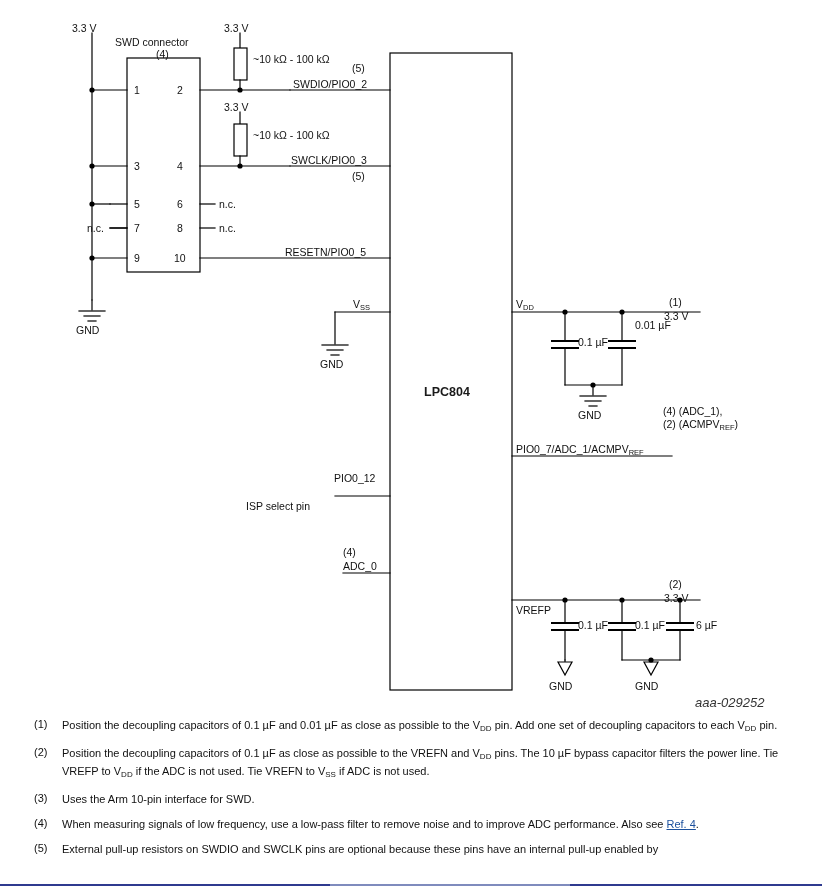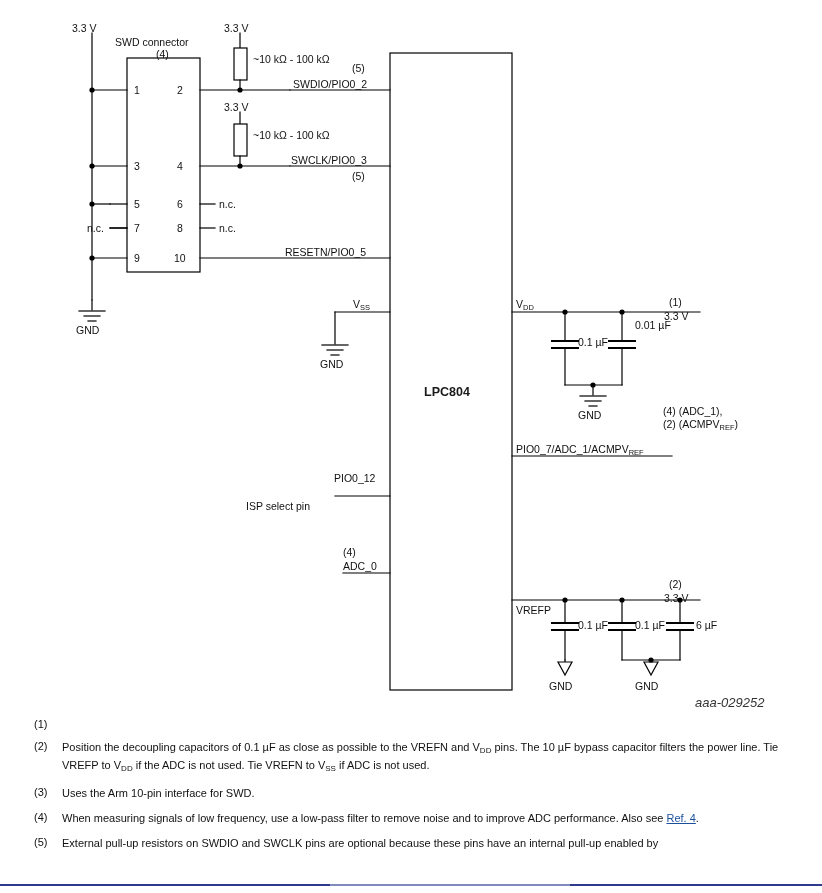--- a/index.html
+++ b/index.html
@@ -205,20 +205,21 @@
     <div class="lbl" style="left:549px; top:680px;">GND</div>
     <div class="lbl" style="left:635px; top:680px;">GND</div>
 
     <div class="lbl sm i" style="left:695px; top:697px;color:#333;">aaa-029252</div>
   </div>
 
   <div class="notes">
 
     <div class="note">
       <div class="num">(1)</div>
+      <div class="txt">Position the decoupling capacitors of 0.1 µF and 0.01 µF as close as possible to the V<sub>DD</sub> pin. Add one set of decoupling capacitors to each V<sub>DD</sub> pin.</div>
     </div>
 
     <div class="note">
       <div class="num">(2)</div>
       <div class="txt">Position the decoupling capacitors of 0.1 µF as close as possible to the VREFN and V<sub>DD</sub> pins. The 10 µF bypass capacitor filters the power line. Tie VREFP to V<sub>DD</sub> if the ADC is not used. Tie VREFN to V<sub>SS</sub> if ADC is not used.</div>
     </div>
 
     <div class="note">
       <div class="num">(3)</div>
       <div class="txt">Uses the Arm 10-pin interface for SWD.</div>

